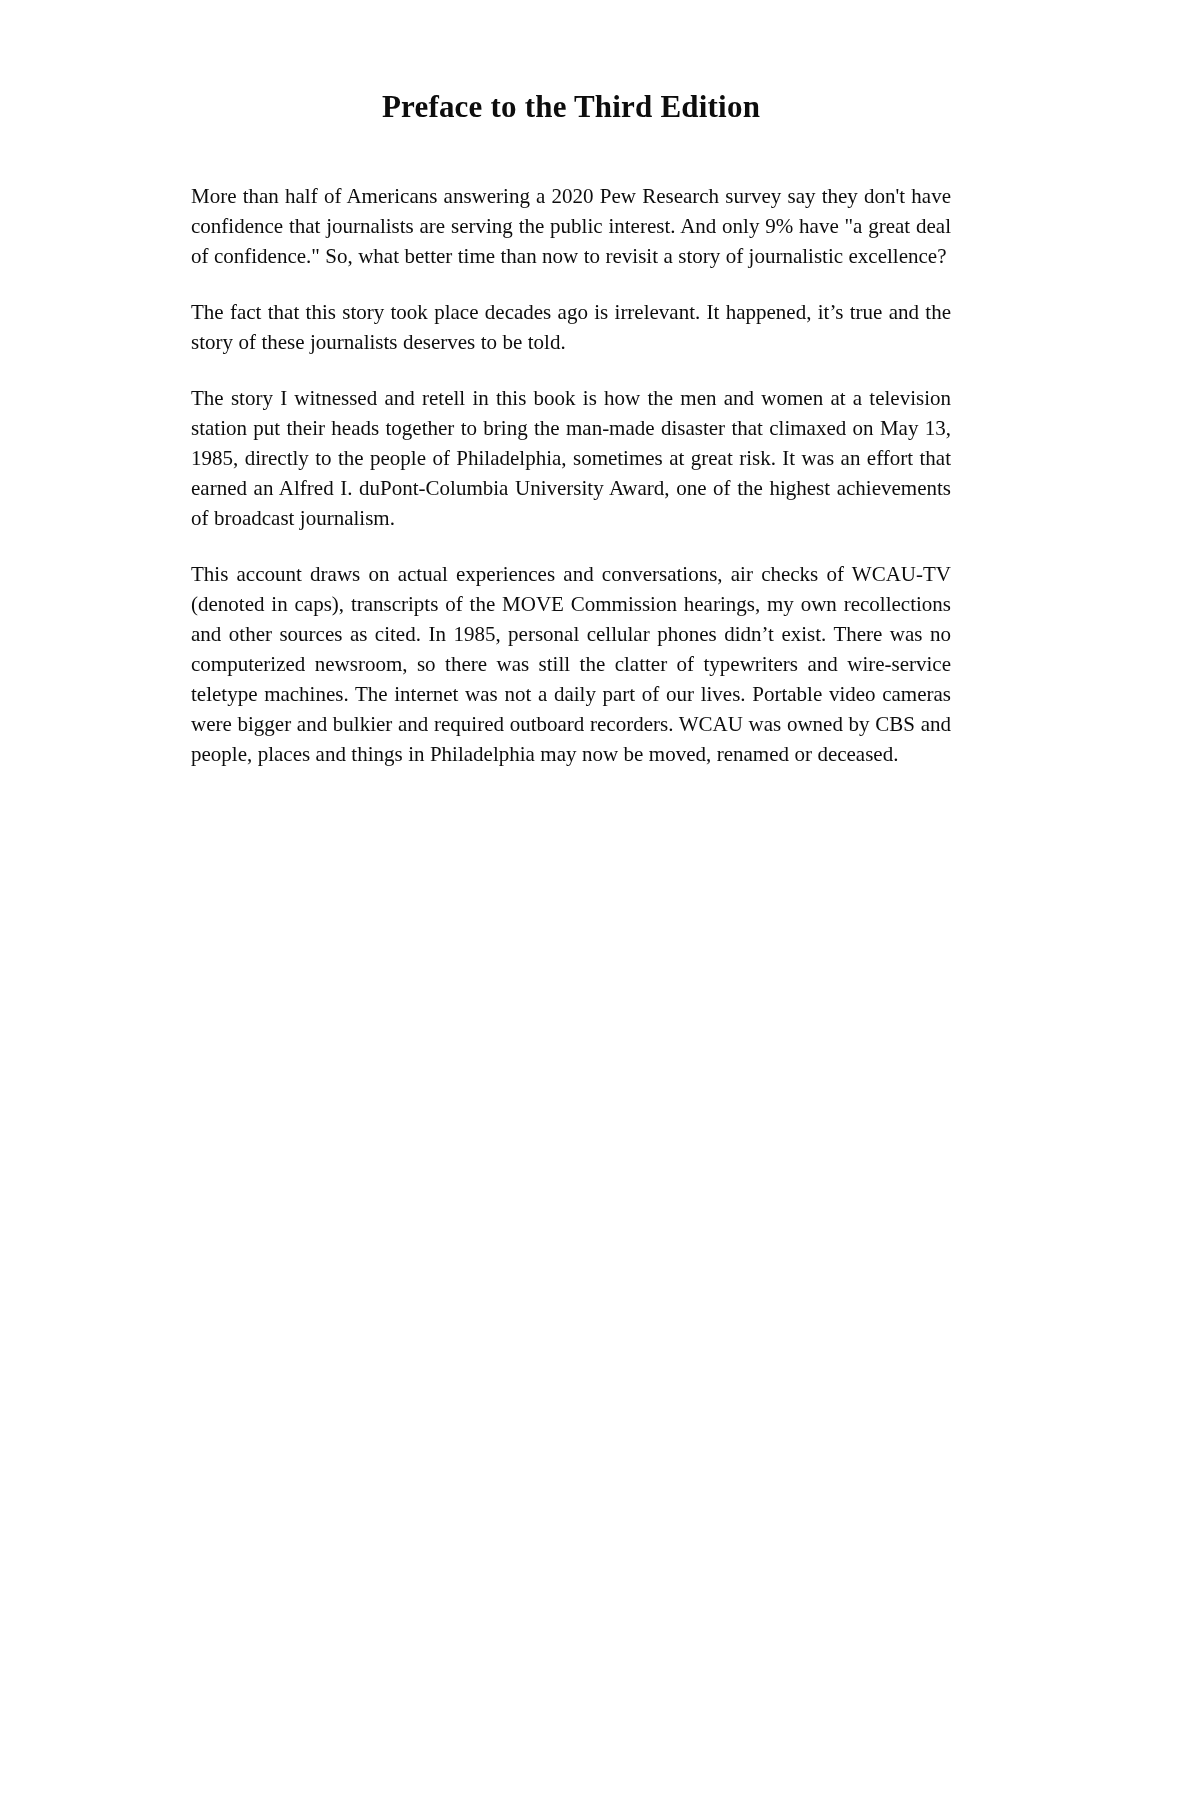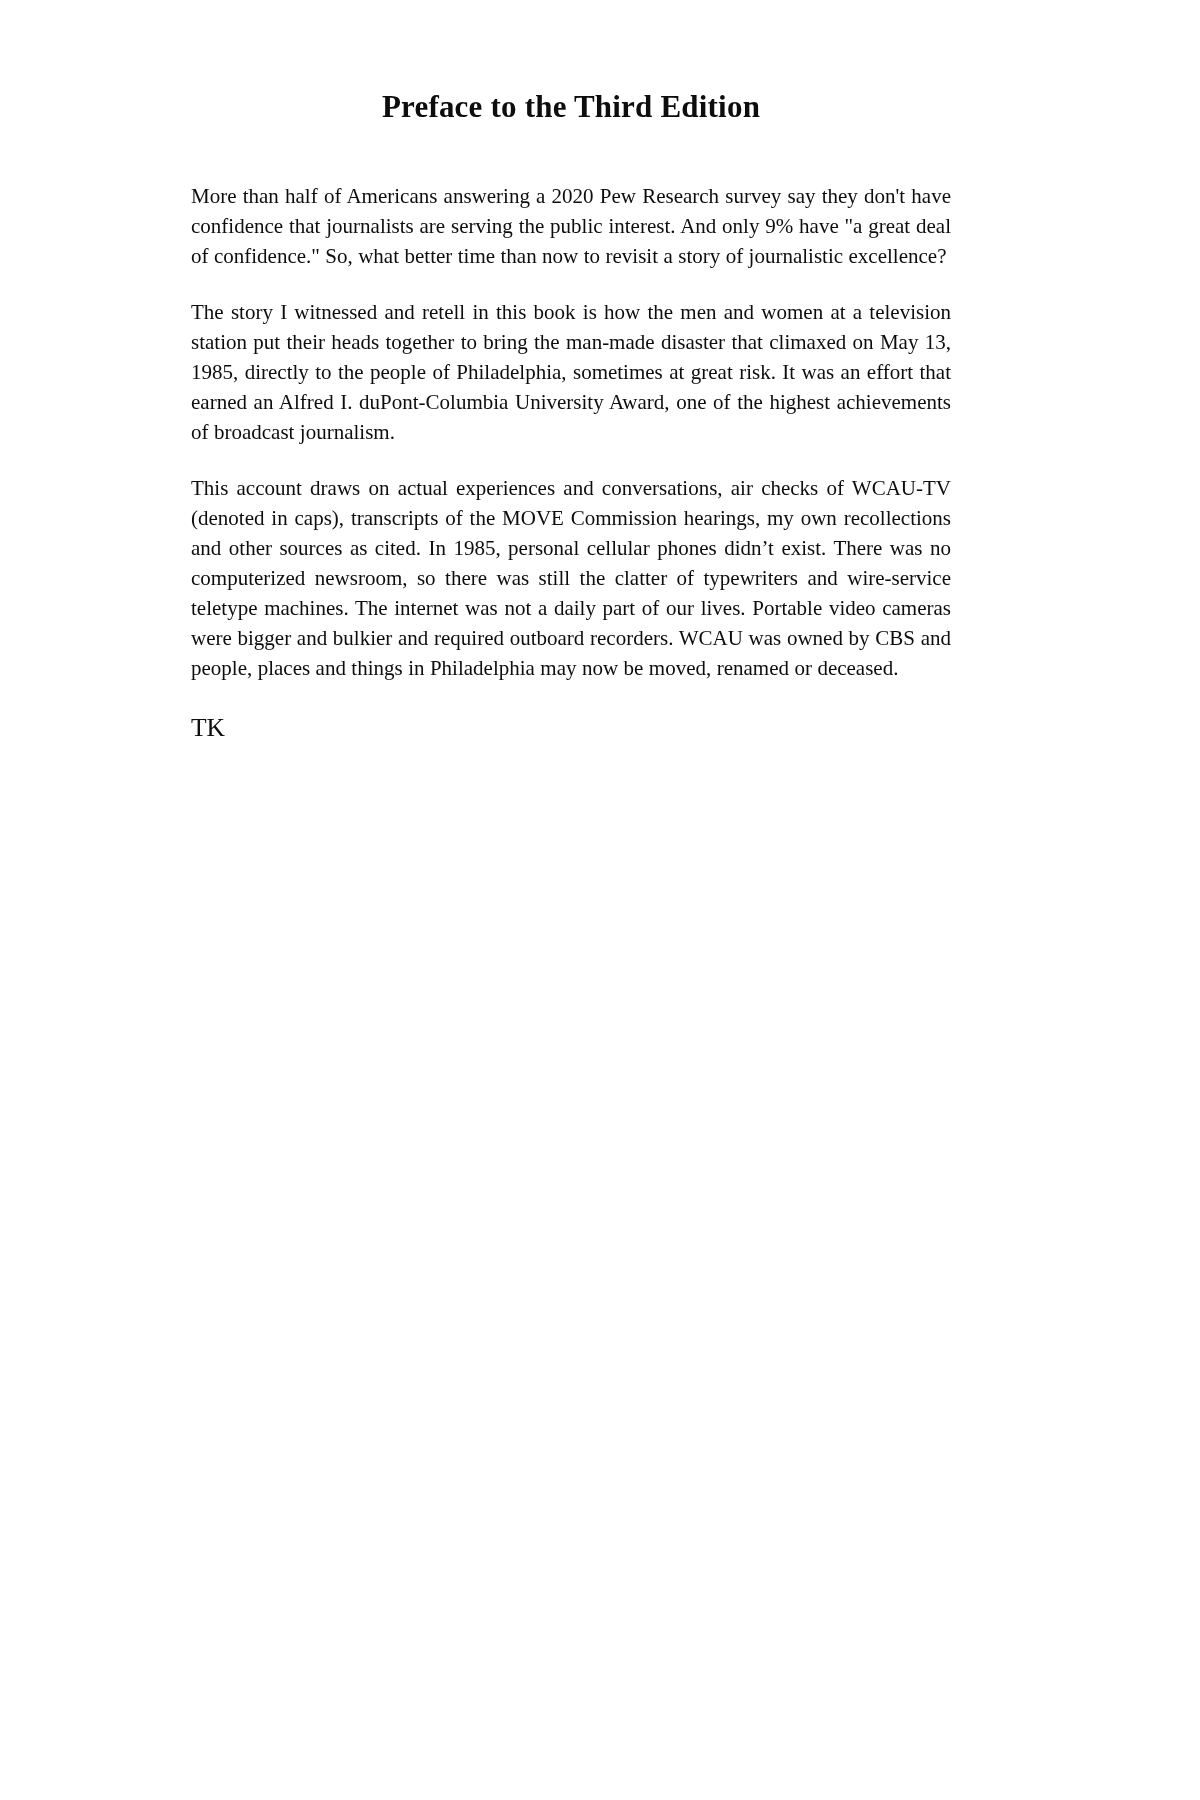--- a/index.html
+++ b/index.html
@@ -68,25 +68,25 @@
 <body>
 
 <div class="page">
   <div class="content">
 
     <h1 class="doc-title">Preface to the Third Edition</h1>
 
     <div class="body-block">
       <p class="para">More than half of Americans answering a 2020 Pew Research survey say they don't have confidence that journalists are serving the public interest. And only 9% have "a great deal of confidence." So, what better time than now to revisit a story of journalistic excellence?</p>
 
+      <p class="para">The fact that this story took place decades ago is irrelevant. It happened, it’s true and the story of these journalists deserves to be told.</p>
 
       <p class="para">The story I witnessed and retell in this book is how the men and women at a television station put their heads together to bring the man-made disaster that climaxed on May 13, 1985, directly to the people of Philadelphia, sometimes at great risk. It was an effort that earned an Alfred I. duPont-Columbia University Award, one of the highest achievements of broadcast journalism.</p>
 
       <p class="para">This account draws on actual experiences and conversations, air checks of WCAU-TV (denoted in caps), transcripts of the MOVE Commission hearings, my own recollections and other sources as cited. In 1985, personal cellular phones didn’t exist. There was no computerized newsroom, so there was still the clatter of typewriters and wire-service teletype machines. The internet was not a daily part of our lives.  Portable video cameras were bigger and bulkier and required outboard recorders. WCAU was owned by CBS and people, places and things in Philadelphia may now be moved, renamed or deceased.</p>
 
 
       <div class="signoff">
-        <div class="line">TK</div>
       </div>
     </div>
 
   </div>
 </div>
 
 </body></html>

